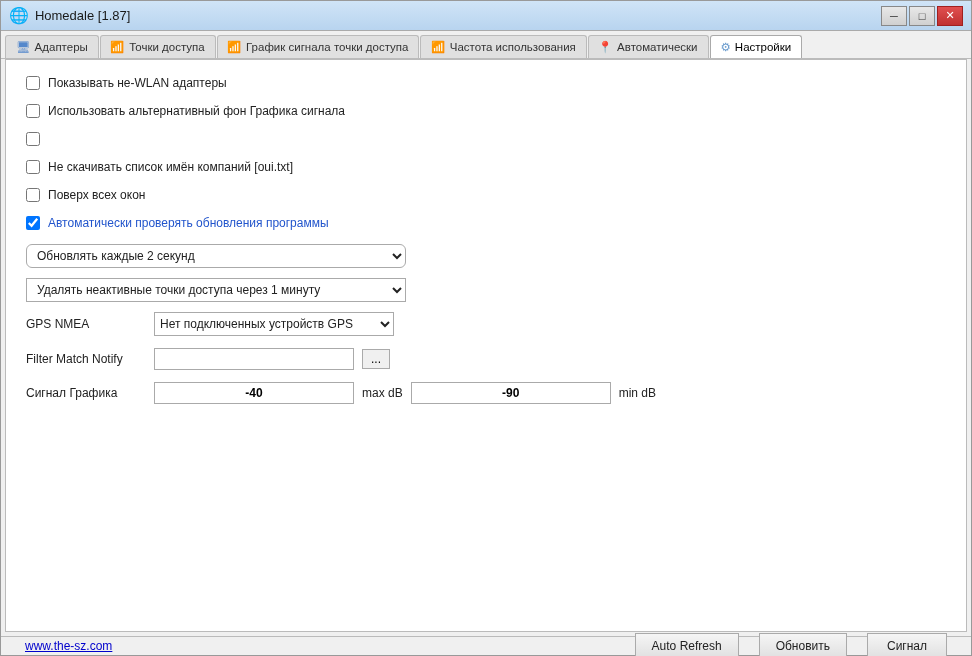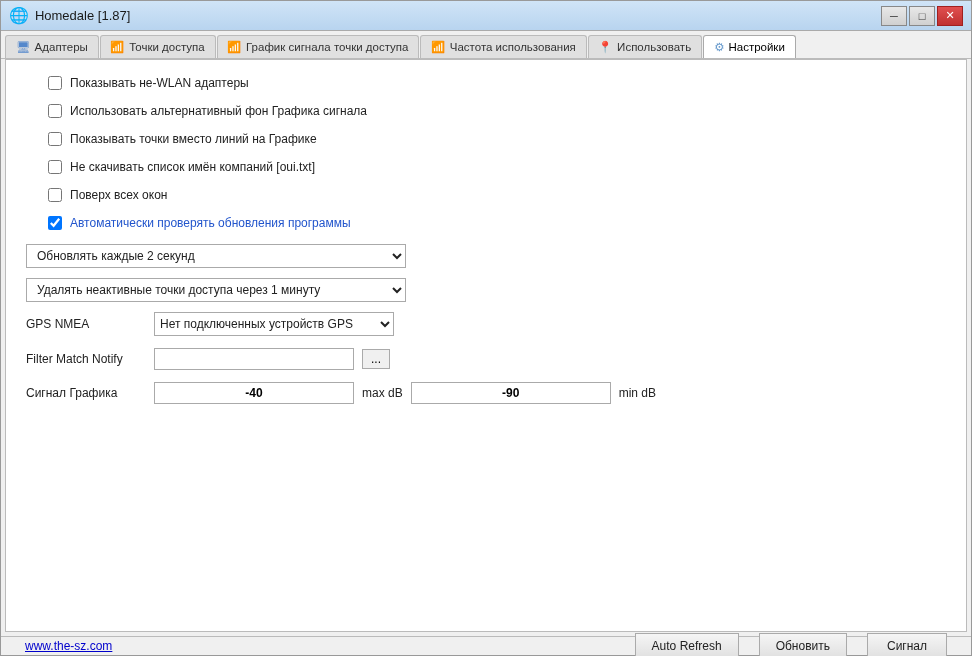--- a/index.html
+++ b/index.html
@@ -99,21 +99,20 @@
       margin: 0 4px 4px 4px;
       border: 1px solid #bbb;
       padding: 16px 20px;
       overflow-y: auto;
     }
 
     .checkbox-row {
       display: flex;
       align-items: center;
       margin-bottom: 14px;
-      margin-left: 22px;
     }
     .checkbox-row input[type="checkbox"] {
       width: 14px;
       height: 14px;
       margin-right: 8px;
       cursor: pointer;
     }
     .checkbox-row label {
       font-size: 12px;
       color: #222;
@@ -238,21 +237,21 @@
     <div class="tab">
       <span style="color:#5588cc;">📶</span>
       <span>График сигнала точки доступа</span>
     </div>
     <div class="tab">
       <span style="color:#5588cc;">📶</span>
       <span>Частота использования</span>
     </div>
     <div class="tab">
       <span style="color:#cc5500;">📍</span>
-      <span>Использовать</span>
+      <span>Автоматически</span>
     </div>
     <div class="tab active">
       <span style="color:#6699cc;">⚙</span>
       <span>Настройки</span>
     </div>
   </div>
 
   <div class="main-content">
 
     <div class="checkbox-row">
@@ -260,40 +259,39 @@
       <label for="cb0">Показывать не-WLAN адаптеры</label>
     </div>
 
     <div class="checkbox-row">
       <input type="checkbox" id="cb1" style="">
       <label for="cb1">Использовать альтернативный фон Графика сигнала</label>
     </div>
 
     <div class="checkbox-row">
       <input type="checkbox" id="cb2" style="">
-      <label for="cb2">Показывать точки вместо линий на Графике</label>
     </div>
 
     <div class="checkbox-row">
       <input type="checkbox" id="cb3" style="">
       <label for="cb3">Не скачивать список имён компаний [oui.txt]</label>
     </div>
 
     <div class="checkbox-row">
       <input type="checkbox" id="cb4" style="">
       <label for="cb4">Поверх всех окон</label>
     </div>
 
     <div class="checkbox-row">
       <input type="checkbox" id="cb5" checked="" style="">
       <label for="cb5" style="color:#2255cc;">Автоматически проверять обновления программы</label>
     </div>
 
     <div class="dropdown-row">
-      <select style="width:380px;">
+      <select style="width:380px;border-radius:6px;">
         <option value="Обновлять каждые 2 секунд">Обновлять каждые 2 секунд</option>
       </select>
     </div>
 
     <div class="dropdown-row">
       <select style="width:380px;">
         <option value="Удалять неактивные точки доступа через 1 минуту">Удалять неактивные точки доступа через 1 минуту</option>
       </select>
     </div>
 

